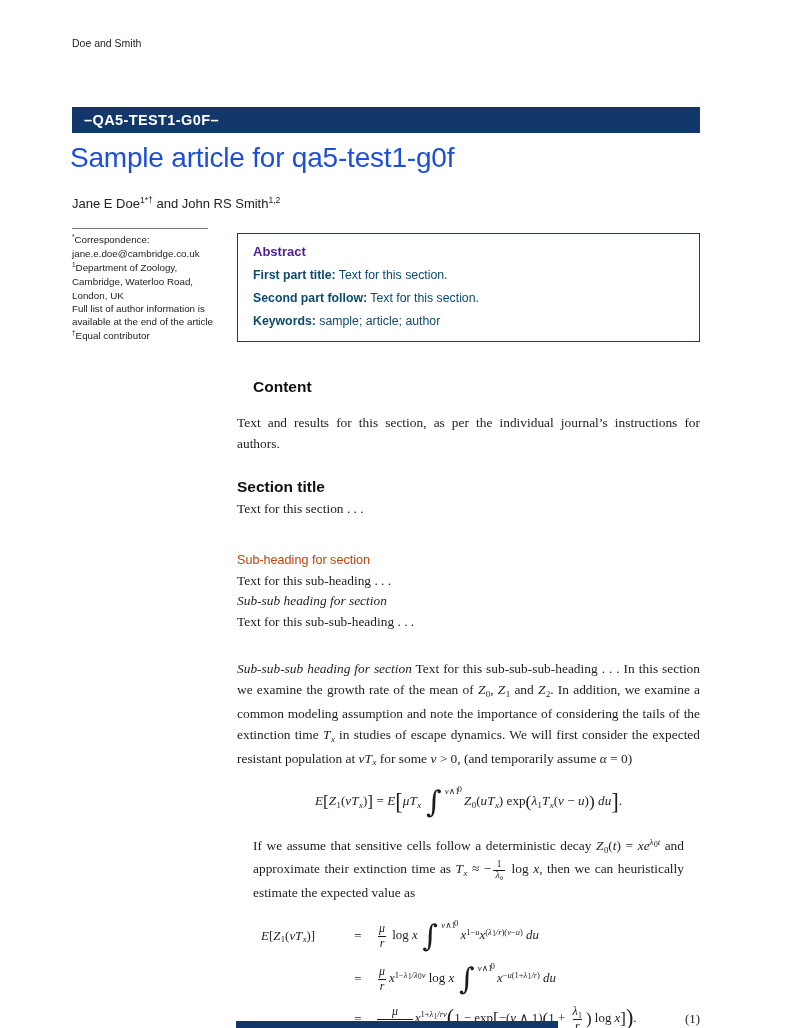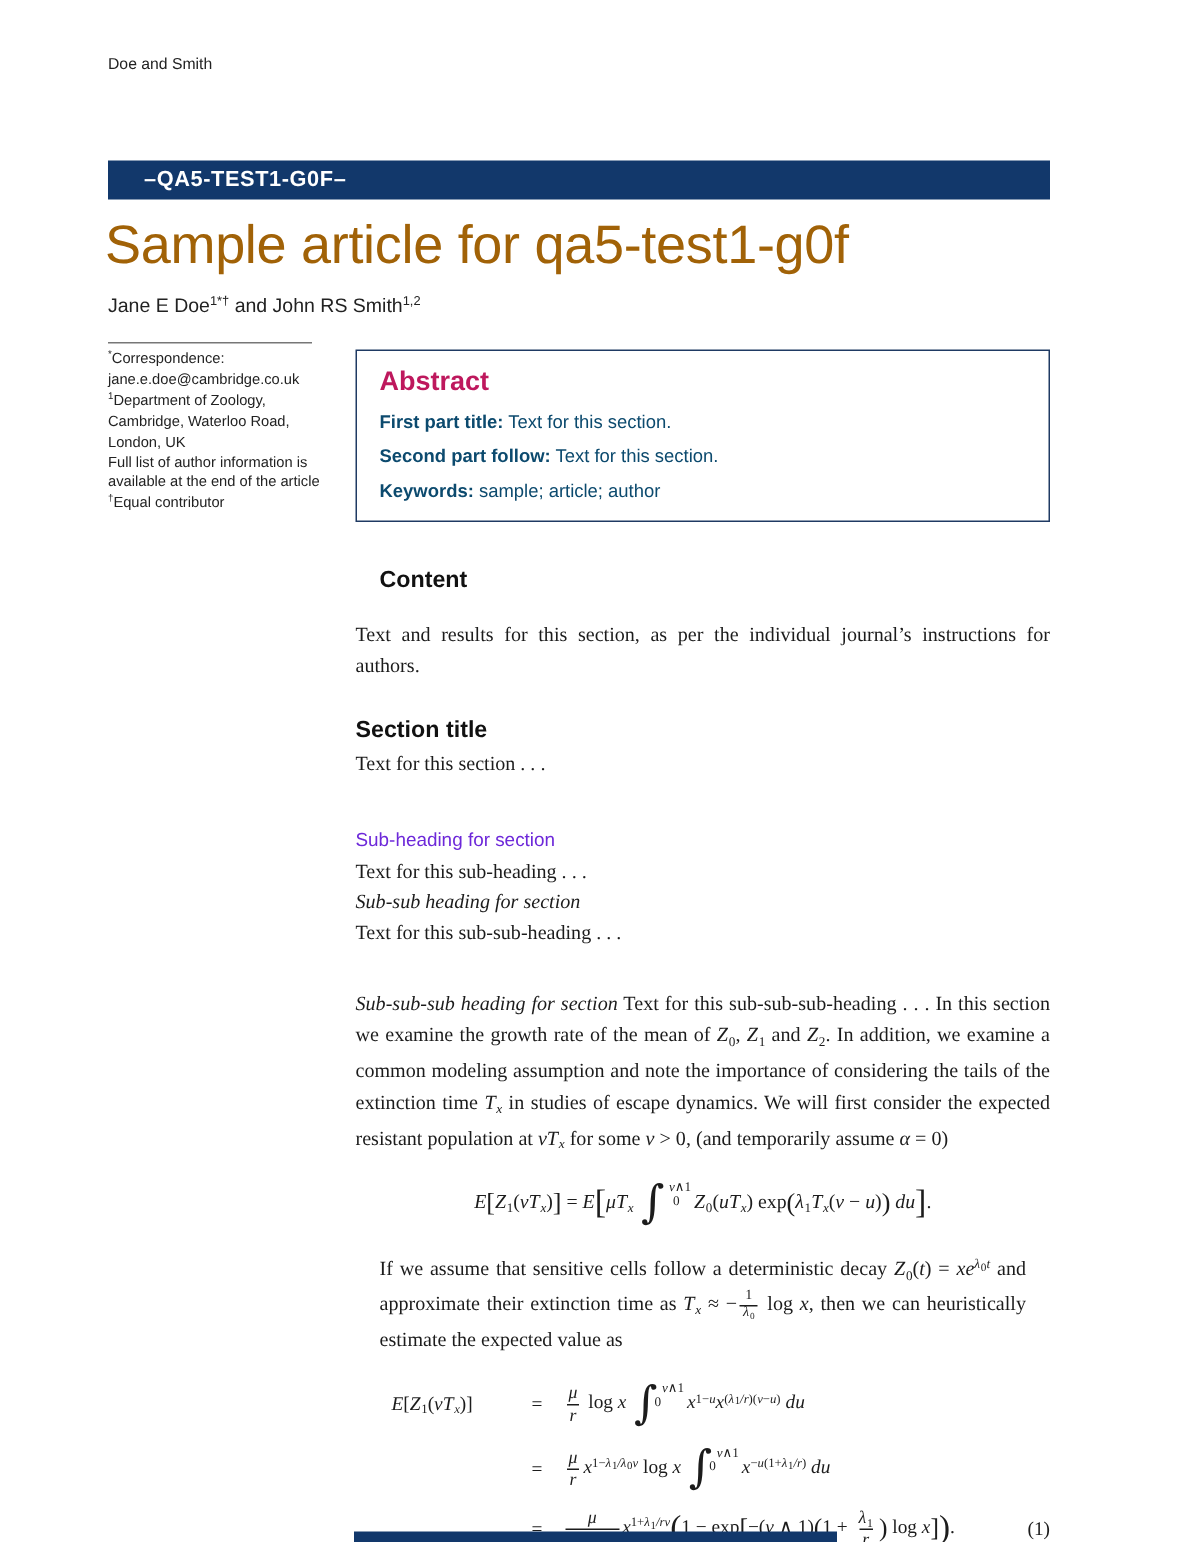--- a/index.html
+++ b/index.html
@@ -3,61 +3,61 @@
 <meta charset="utf-8">
 <style>
   html,body{margin:0;padding:0;background:#ffffff;}
   .page{position:relative;width:794px;height:1028px;background:#ffffff;overflow:hidden;
         font-family:"Liberation Serif",serif;color:#1c1c1c;}
 
   .running-head{position:absolute;left:72px;top:37px;
         font-family:"Liberation Sans",sans-serif;font-size:10.5px;color:#222;}
 
   .banner{position:absolute;left:72px;top:107px;width:628px;height:26px;
-        display:flex;align-items:center;padding-left:24px;box-sizing:border-box;}
+        display:flex;align-items:center;padding-left:12px;box-sizing:border-box;}
   .banner-label{font-family:"Liberation Sans",sans-serif;font-weight:bold;
         font-size:14.5px;color:#ffffff;letter-spacing:0.4px;}
 
   .article-title{position:absolute;left:70px;top:142px;
-        font-family:"Liberation Sans",sans-serif;font-size:36px;color:#a16207;letter-spacing:-0.2px;}
+        font-family:"Liberation Sans",sans-serif;font-size:28px;color:#1d4ed8;letter-spacing:-0.2px;}
   .authors{position:absolute;left:72px;top:196px;
         font-family:"Liberation Sans",sans-serif;font-size:13px;color:#222;}
 
   .sidebar{position:absolute;left:72px;top:228px;width:150px;
         font-family:"Liberation Sans",sans-serif;font-size:9.8px;line-height:13.4px;color:#222;}
   .sidebar-rule{border-top:1px solid #777;width:136px;margin-bottom:4px;}
 
   .abstract{position:absolute;left:237px;top:233px;width:463px;box-sizing:border-box;
         border:1.6px solid #1f3a63;padding:10px 14px 13px 15px;}
-  .abstract-title{font-family:"Liberation Sans",sans-serif;font-weight:bold;font-size:18px;color:#be185d;}
+  .abstract-title{font-family:"Liberation Sans",sans-serif;font-weight:bold;font-size:13px;color:#4c1d95;}
   .abstract-item{font-family:"Liberation Sans",sans-serif;font-size:12.3px;margin-top:9px;color:#0c4a6e;}
   .abstract-item .lbl{font-weight:bold;}
 
   .main{position:absolute;left:237px;top:362px;width:463px;}
   .h-major{font-family:"Liberation Sans",sans-serif;font-weight:bold;font-size:15.5px;
         color:#111;line-height:18px;}
-  .h-sub{font-family:"Liberation Sans",sans-serif;font-size:12.6px;color:#6d28d9;line-height:16px;}
+  .h-sub{font-family:"Liberation Sans",sans-serif;font-size:12.6px;color:#c2410c;line-height:16px;}
   .h-subsub{font-style:italic;font-size:13.4px;line-height:17px;}
   .body-p{font-size:13.4px;line-height:21.4px;text-align:justify;}
 
   
   .m-r{font-style:normal;}
   .m-i{font-style:italic;}
   .m-sup{font-size:0.66em;position:relative;top:-0.55em;letter-spacing:0;}
   .m-sub{font-size:0.66em;position:relative;top:0.3em;margin-left:0.5px;}
   .m-sup .m-sub{font-size:0.85em;top:0.25em;}
   .m-sup .m-i,.m-sub .m-i{font-style:italic;}
   .frac{display:inline-flex;flex-direction:column;align-items:center;vertical-align:middle;
         line-height:1.12;text-align:center;margin:0 2px;font-size:0.92em;}
   .frac .den{border-top:1px solid currentColor;padding:0 2px;}
   .frac .num{padding:0 2px;}
   .body-p .frac{font-size:0.7em;line-height:1.05;}
   .intwrap{display:inline-flex;align-items:center;vertical-align:middle;margin:0 2px 0 5px;}
   .int-glyph{font-family:"DejaVu Serif",serif;font-style:normal;font-size:30px;line-height:1;}
-  .int-lims{display:flex;flex-direction:column;justify-content:flex-start;height:34px;
+  .int-lims{display:flex;flex-direction:row;justify-content:space-between;height:34px;
         font-size:8.8px;line-height:1;font-style:normal;}
   .int-lims .top{margin-left:3px;margin-top:2px;}
   .int-lims .bot{margin-left:-2px;margin-bottom:2px;}
   .big{font-style:normal;font-size:1.32em;vertical-align:-0.13em;}
   .big2{font-style:normal;font-size:1.72em;vertical-align:-0.16em;}
 
   .eq-display{text-align:center;white-space:nowrap;font-size:13.2px;margin:14px 0 11px;}
   .eq-align{display:grid;grid-template-columns:104px 34px 1fr 30px;row-gap:9px;
         align-items:center;font-size:12.9px;margin-top:7px;}
   .eq-lhs{padding-left:24px;white-space:nowrap;}

